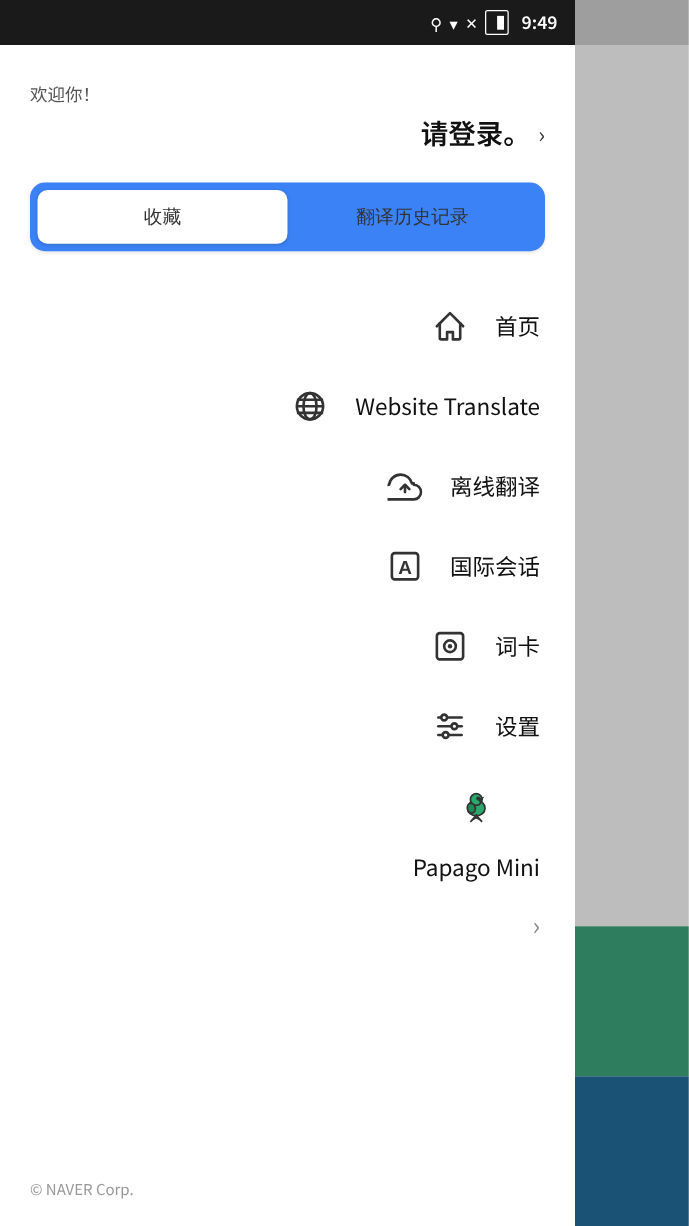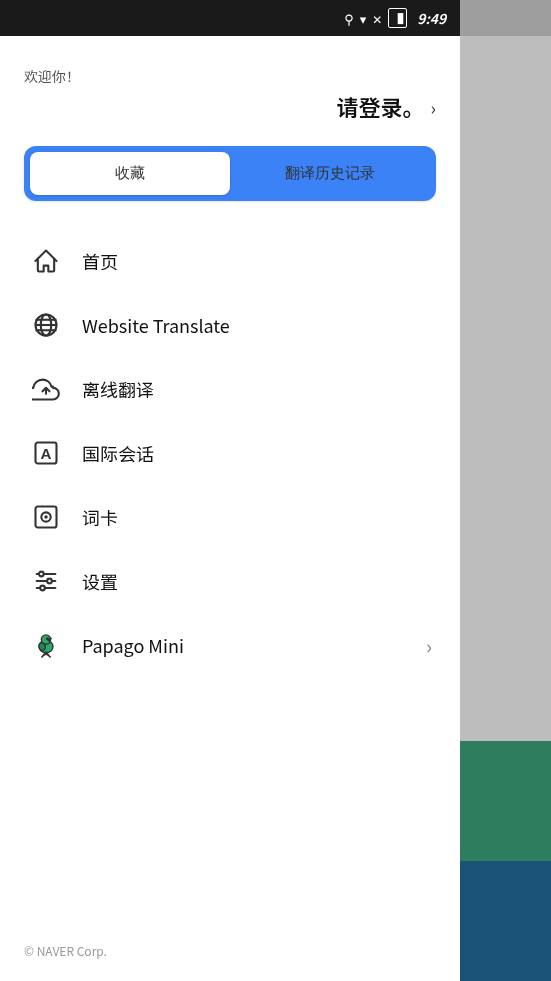--- a/index.html
+++ b/index.html
@@ -9,21 +9,20 @@
       background: #fff;
       font-family: 'Noto Sans SC', sans-serif;
       position: relative;
       overflow: hidden;
     }
     .status-time {
       color: #fff;
       font-size: 14px;
       font-weight: 600;
       margin-left: 4px;
-      font-style: italic;
     }
 
     
     .right-panel {
       position: absolute;
       right: 0;
       top: 0;
       width: 91px;
       height: 981px;
       display: flex;
@@ -128,20 +127,21 @@
     .tab-btn.active {
       background: #fff;
       box-shadow: 0 1px 3px rgba(0,0,0,0.15);
     }
 
     
     .nav-list {
       display: flex;
       flex-direction: column;
       gap: 0;
+      align-items: flex-end;
     }
     .nav-item {
       display: flex;
       align-items: center;
       gap: 18px;
       padding: 14px 4px;
       cursor: pointer;
       border-radius: 8px;
     }
     .nav-icon {
@@ -163,20 +163,21 @@
       font-size: 18px;
       color: #111;
       font-weight: 400;
     }
     .nav-item-papago {
       display: flex;
       align-items: center;
       gap: 18px;
       padding: 14px 4px;
       cursor: pointer;
+      flex-direction: column;
     }
     .nav-chevron {
       margin-left: auto;
       font-size: 20px;
       color: #888;
     }
 
     
     .footer {
       margin-top: auto;

